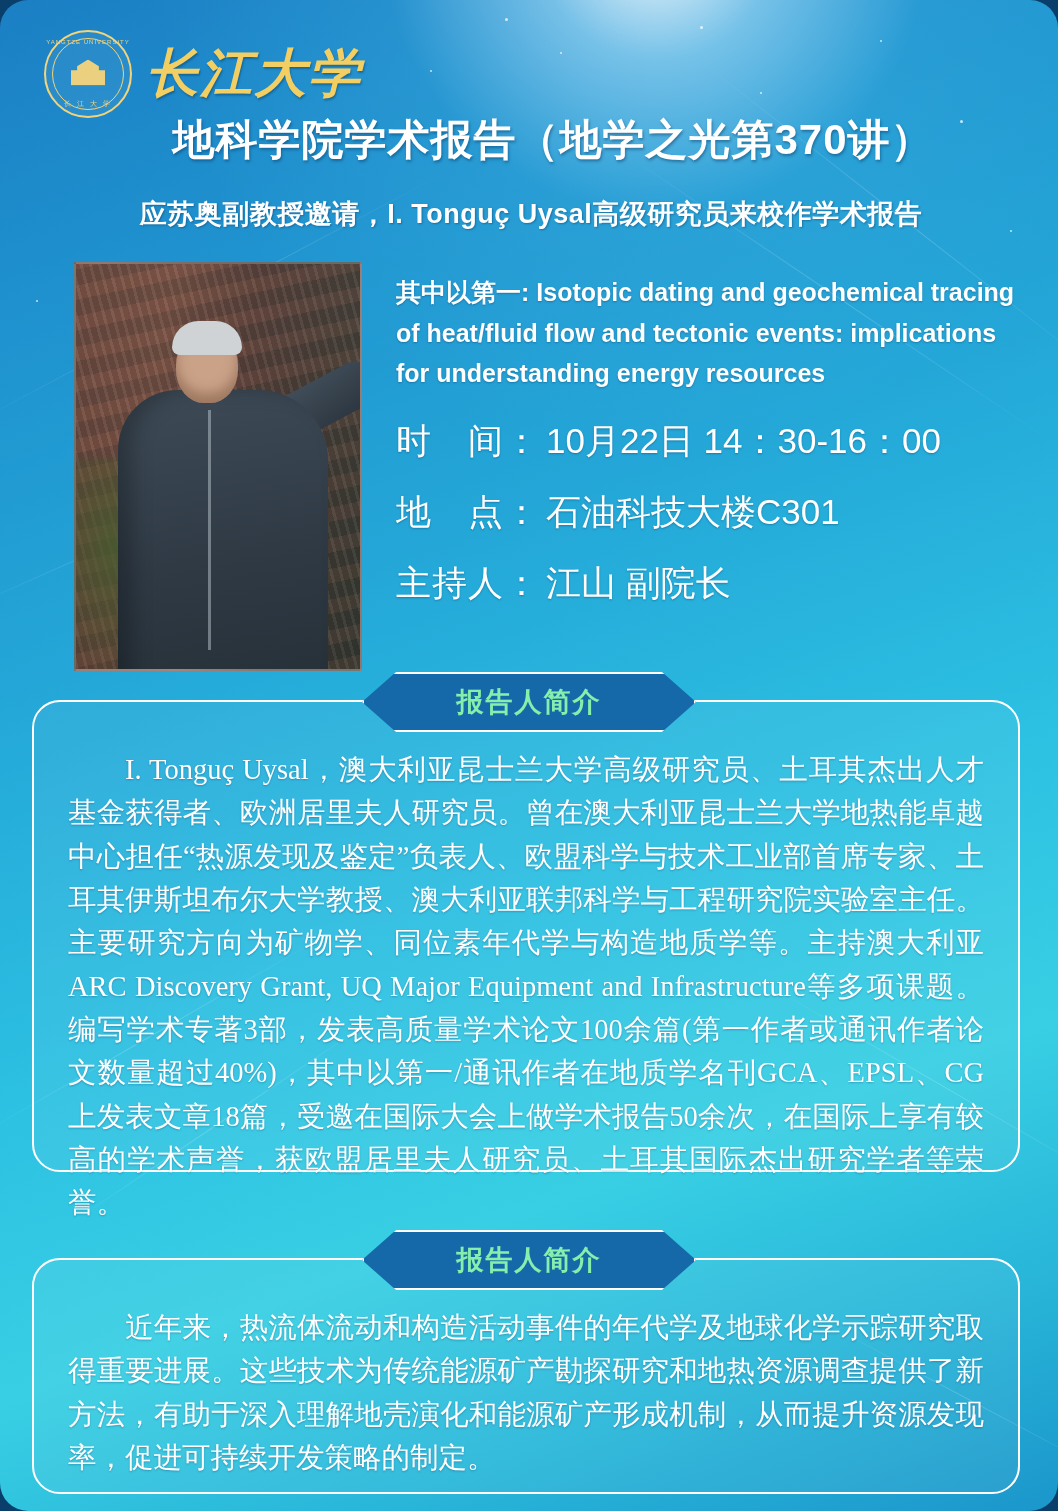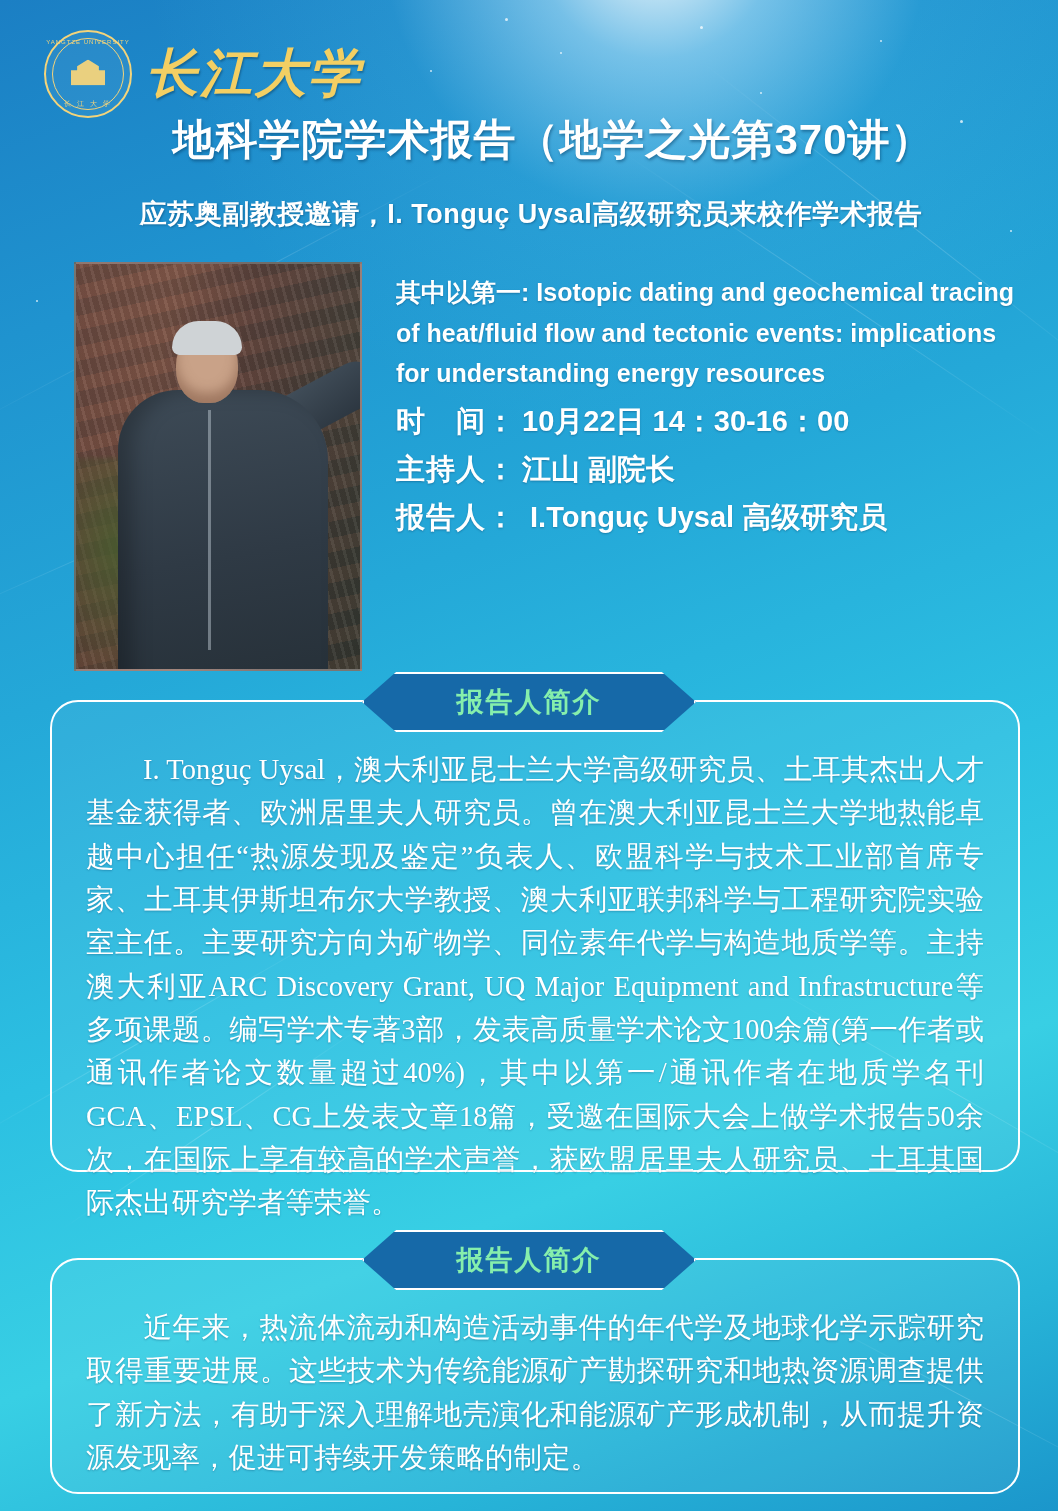--- a/index.html
+++ b/index.html
@@ -9,20 +9,21 @@
   }
   .poster {
     position: relative;
     width: 1058px;
     height: 1511px;
     overflow: hidden;
     font-family: "Liberation Sans", sans-serif;
     background:
       radial-gradient(circle at 62% -4%, rgba(255,255,255,0.95) 0%, rgba(190,235,255,0.55) 7%, rgba(90,200,240,0.15) 16%, rgba(0,0,0,0) 30%),
       linear-gradient(160deg, #1b7fc4 0%, #1f93cf 18%, #24a8d8 38%, #2cc0e2 58%, #38cfe4 74%, #27b4d8 88%, #1b96cb 100%);
+    border-radius: 28px;
   }
   
   .streaks {
     position: absolute;
     inset: 0;
     pointer-events: none;
     opacity: 0.35;
   }
   .streaks i {
     position: absolute;
@@ -212,23 +213,23 @@
     color: #ffffff;
   }
   .d-topic {
     font-size: 25px;
     line-height: 1.62;
     font-weight: bold;
     text-shadow: 0 1px 2px rgba(0,50,90,0.35);
   }
   .d-topic .lbl { white-space: nowrap; }
   .d-line {
-    font-size: 29px;
-    font-weight: bold;
-    margin-top: 8px;
+    font-size: 35px;
+    font-weight: normal;
+    margin-top: 24px;
     text-shadow: 0 1px 2px rgba(0,50,90,0.35);
     white-space: nowrap;
   }
   .d-line .lbl { letter-spacing: 1px; }
   .d-line .val { margin-left: 6px; }
 
   
   .banner {
     position: absolute;
     left: 50%;
@@ -242,21 +243,21 @@
     align-items: center;
     justify-content: center;
     color: #86efac;
     font-size: 27px;
     font-weight: bold;
     letter-spacing: 2px;
     z-index: 3;
   }
   .panel {
     position: absolute;
-    left: 50px;
+    left: 32px;
     right: 38px;
     border: 2px solid #ffffff;
     border-radius: 28px;
     background: rgba(255,255,255,0.06);
     z-index: 2;
   }
   .panel .body {
     padding: 46px 34px 30px 34px;
     font-family: "Liberation Serif", serif;
     color: #ffffff;
@@ -327,24 +328,24 @@
   <div class="details">
     <div class="d-topic">
       <span class="lbl">其中以第一:</span>
       <span class="val">Isotopic dating and geochemical tracing of heat/fluid flow and tectonic events: implications for understanding energy resources</span>
     </div>
 
     <div class="d-line">
       <span class="lbl">时　间：</span><span class="val">10月22日 14：30-16：00</span>
     </div>
     <div class="d-line">
+      <span class="lbl">地　点：</span><span class="val">石油科技大楼C301</span>
+    </div>
+    <div class="d-line">
       <span class="lbl">主持人：</span><span class="val">江山 副院长</span>
-    </div>
-    <div class="d-line">
-      <span class="lbl">报告人：</span><span class="val"> I.Tonguç Uysal 高级研究员</span>
     </div>
   </div>
 
   <div class="banner" id="banner-bio">报告人简介</div>
   <div class="panel" id="panel-bio">
     <div class="body"><span class="indent"></span><span>I. Tonguç Uysal，澳大利亚昆士兰大学高级研究员、土耳其杰出人才基金获得者、欧洲居里夫人研究员。曾在澳大利亚昆士兰大学地热能卓越中心担任“热源发现及鉴定”负表人、欧盟科学与技术工业部首席专家、土耳其伊斯坦布尔大学教授、澳大利亚联邦科学与工程研究院实验室主任。主要研究方向为矿物学、同位素年代学与构造地质学等。主持澳大利亚ARC Discovery Grant, UQ Major Equipment and Infrastructure等多项课题。编写学术专著3部，发表高质量学术论文100余篇(第一作者或通讯作者论文数量超过40%)，其中以第一/通讯作者在地质学名刊GCA、EPSL、CG上发表文章18篇，受邀在国际大会上做学术报告50余次，在国际上享有较高的学术声誉，获欧盟居里夫人研究员、土耳其国际杰出研究学者等荣誉。</span></div>
   </div>
 
   <div class="banner" id="banner-abs">报告人简介</div>
   <div class="panel" id="panel-abs">

